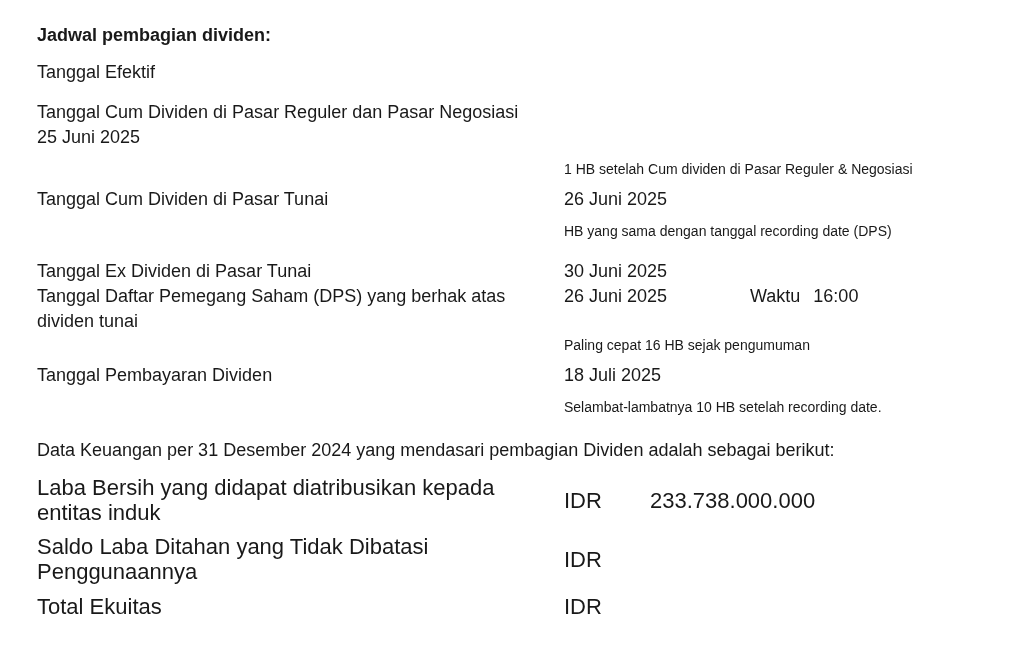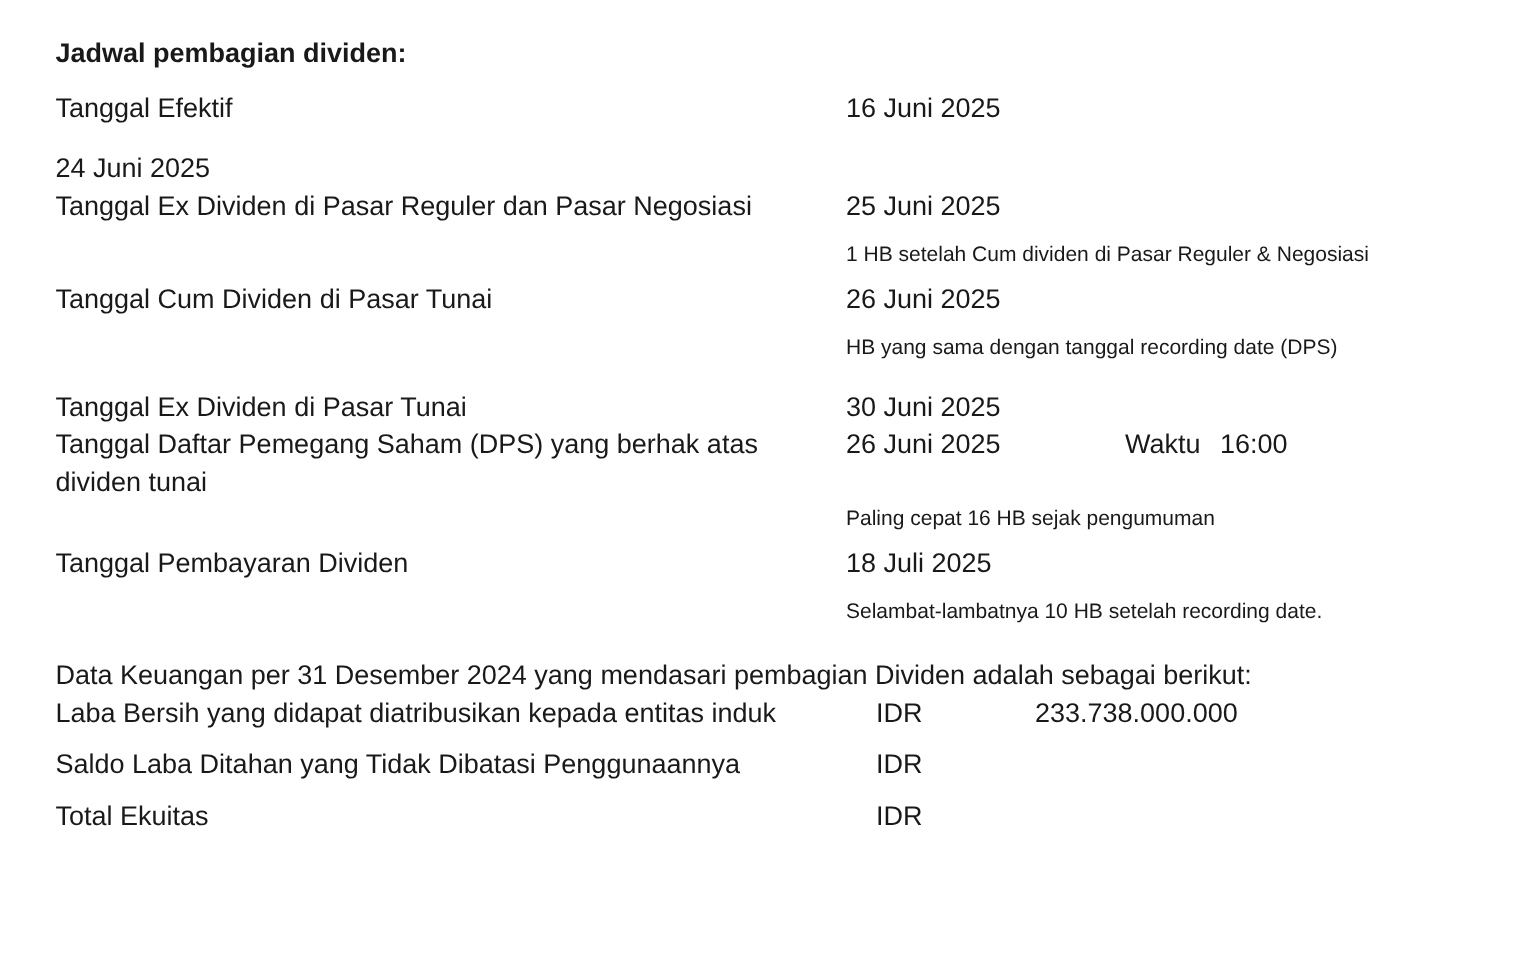--- a/index.html
+++ b/index.html
@@ -47,27 +47,27 @@
     margin-left: 13px;
   }
   .note {
     margin-left: 527px;
     font-size: 14px;
     line-height: 18px;
   }
   .heading {
     font-size: 18px;
     line-height: 25px;
+    margin-bottom: 12px;
   }
   .fin-row {
     display: flex;
-    align-items: flex-end;
-    font-size: 18px;
+    align-items: center;
+    font-size: 22px;
     line-height: 25px;
-    gap: 20px;
   }
   .fin-row .label {
     width: 527px;
     flex: 0 0 527px;
     padding-right: 18px;
   }
   .fin-row .currency {
     width: 86px;
     flex: 0 0 86px;
   }
@@ -77,29 +77,27 @@
 </style>
 </head>
 <body>
 
 <div class="doc">
 
   <div class="title">Jadwal pembagian dividen:</div>
 
   <div class="row" style="margin-bottom:15px;justify-content:space-between;">
     <div class="label">Tanggal Efektif</div>
-    <div class="value">16 Juni 2025</div>
   </div>
 
   <div class="row">
-    <div class="value">24 Juni 2025</div>
+    <div class="label">Tanggal Cum Dividen di Pasar Reguler dan Pasar Negosiasi</div>
   </div>
 
   <div class="row">
-    <div class="label">Tanggal Ex Dividen di Pasar Reguler dan Pasar Negosiasi</div>
     <div class="value">25 Juni 2025</div>
   </div>
   <div class="note" style="margin-top:10px; margin-bottom:9px;">1 HB setelah Cum dividen di Pasar Reguler &amp; Negosiasi</div>
 
   <div class="row">
     <div class="label">Tanggal Cum Dividen di Pasar Tunai</div>
     <div class="value">26 Juni 2025</div>
   </div>
   <div class="note" style="margin-top:10px; margin-bottom:19px;">HB yang sama dengan tanggal recording date (DPS)</div>
 

